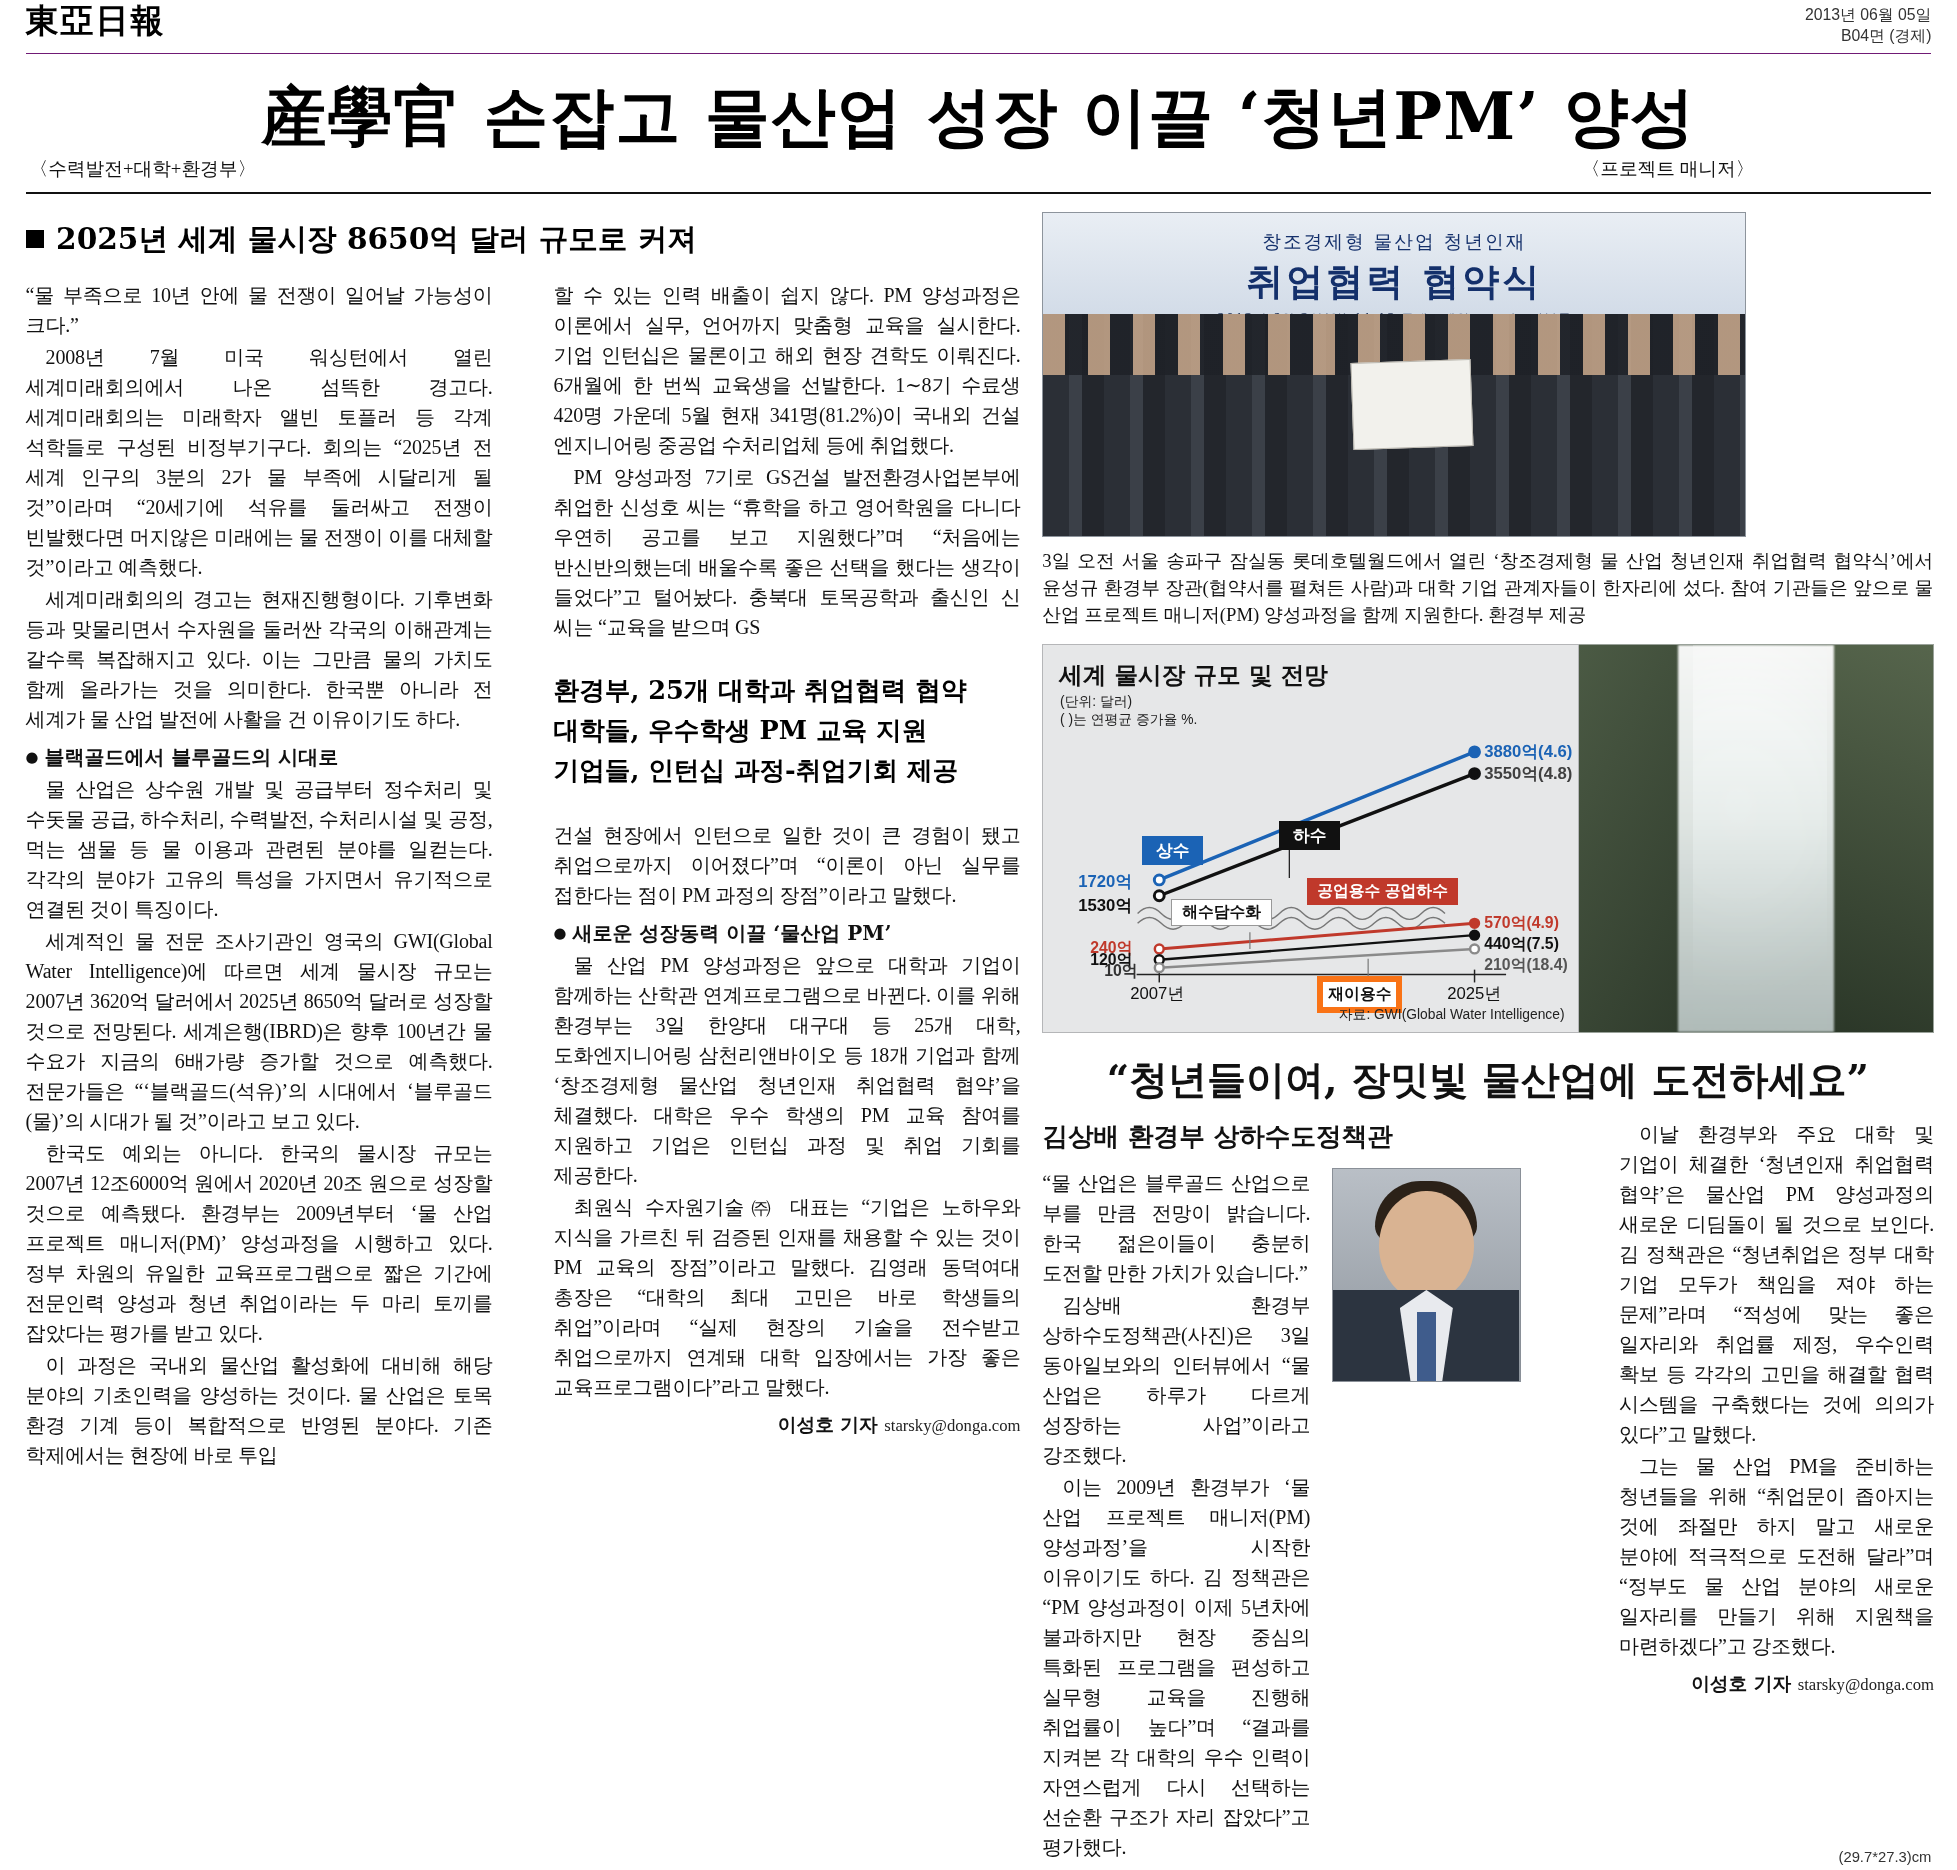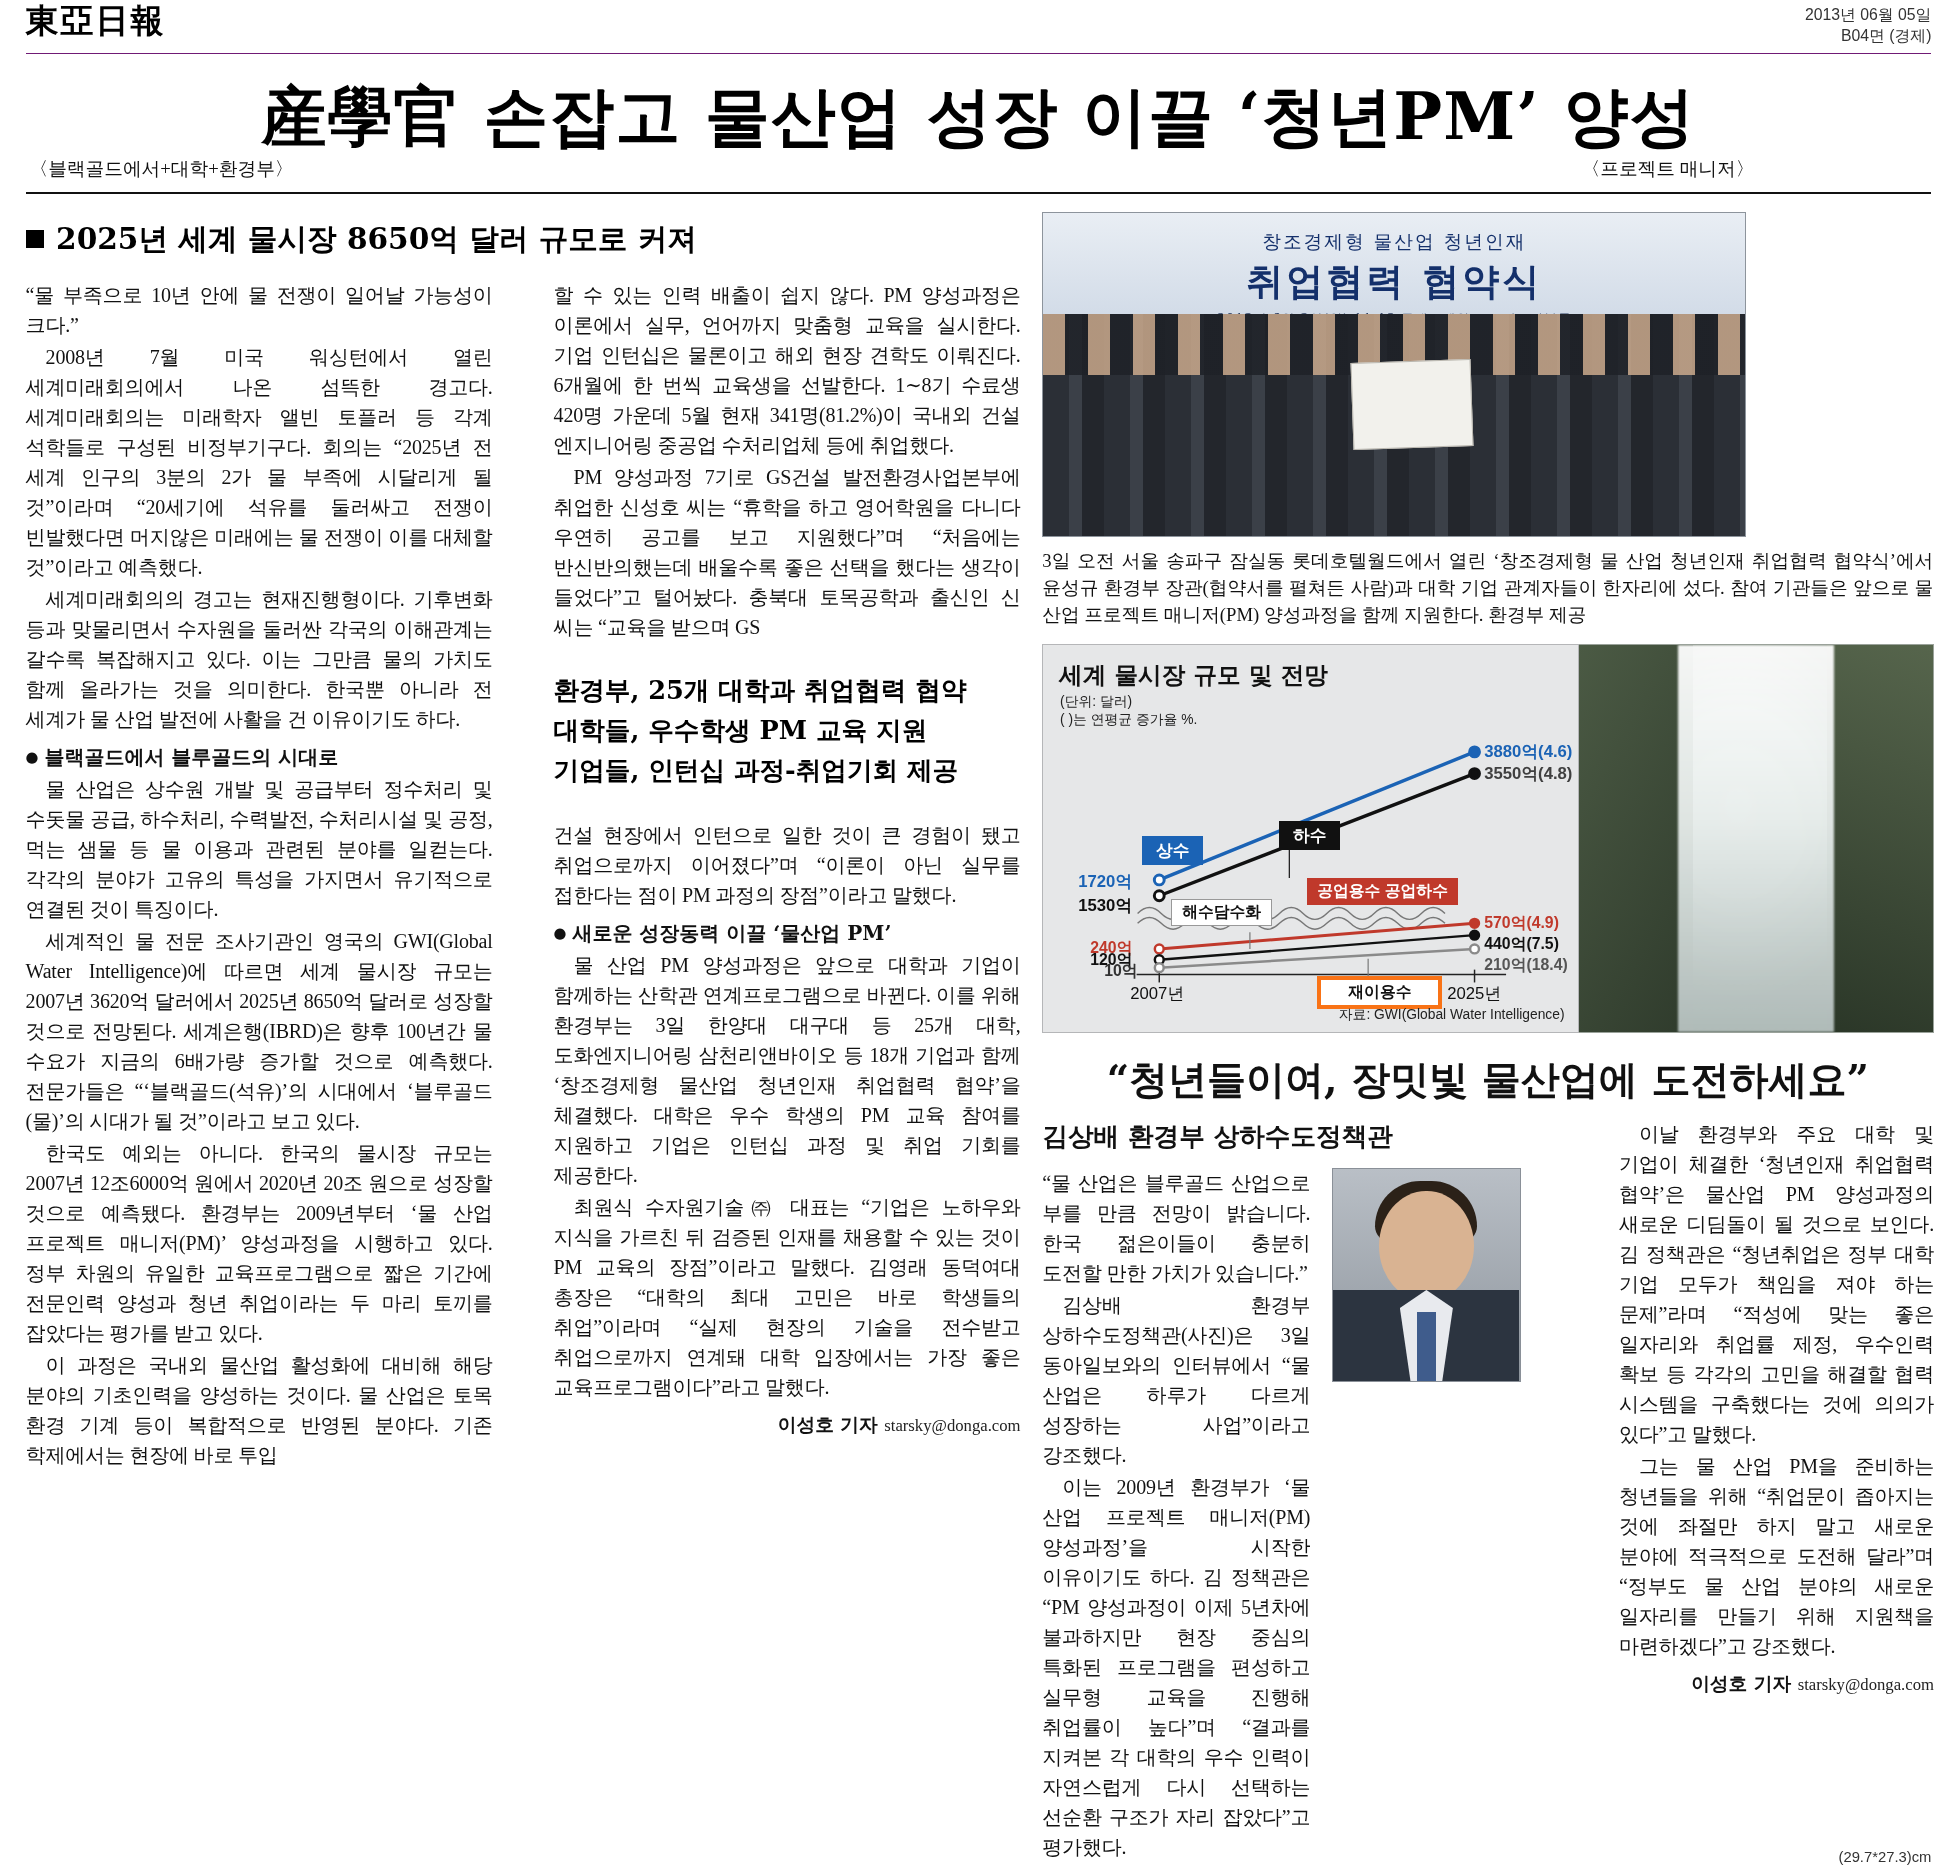--- a/index.html
+++ b/index.html
@@ -366,21 +366,21 @@
     <div class="masthead-logo">東亞日報</div>
     <div class="masthead-right">
       <div>2013년 06월 05일</div>
       <div>B04면 (경제)</div>
     </div>
   </div>
 
   <div class="headline-block">
     <div class="headline">産學官 손잡고 물산업 성장 이끌 ‘청년PM’ 양성</div>
     <div class="sub-line">
-      <div class="sub-left">〈블랙골드에서+대학+환경부〉</div>
+      <div class="sub-left">〈수력발전+대학+환경부〉</div>
       <div class="sub-right">〈프로젝트 매니저〉</div>
     </div>
   </div>
 
   <div class="main-grid">
 
     <div class="left-col">
 
       <div class="deck">
         <span class="deck-square"></span>
@@ -476,21 +476,21 @@
 
               <line x1="250" y1="150" x2="250" y2="120" stroke="#111" stroke-width="1.2"></line>
               <line x1="330" y1="232" x2="330" y2="252" stroke="#777" stroke-width="1.2"></line>
               <line x1="210" y1="205" x2="210" y2="222" stroke="#777" stroke-width="1.2"></line>
             </svg>
 
             <div style="position:absolute;left:99px;top:106px;background:#1b63b5;color:#fff;font-family:'Liberation Sans',sans-serif;font-weight:bold;font-size:16.7px;padding:3px 13.8px;">상수</div>
             <div style="position:absolute;left:236px;top:91px;background:#111;color:#fff;font-family:'Liberation Sans',sans-serif;font-weight:bold;font-size:16.7px;padding:3px 13.8px;">하수</div>
             <div style="position:absolute;left:264px;top:148px;background:#c0392b;color:#fff;font-family:'Liberation Sans',sans-serif;font-weight:bold;font-size:15.8px;padding:3px 9.9px;">공업용수 공업하수</div>
             <div style="position:absolute;left:128px;top:169px;background:#fff;border:1px solid #999;color:#111;font-family:'Liberation Sans',sans-serif;font-weight:bold;font-size:15.8px;padding:2px 9.9px;">해수담수화</div>
-            <div style="position:absolute;left:274px;top:246px;background:#fff;border:4px solid #f97316;color:#111;font-family:'Liberation Sans',sans-serif;font-weight:bold;font-size:15.8px;padding:2px 27px;text-align:center;">재이용수</div>
+            <div style="position:absolute;left:274px;top:246px;background:#fff;border:6px solid #f97316;color:#111;font-family:'Liberation Sans',sans-serif;font-weight:bold;font-size:15.8px;padding:2px 5px;text-align:center;">재이용수</div>
 
             <div style="position:absolute;left:441px;top:9.9px;color:#1b63b5;font-family:'Liberation Sans',sans-serif;font-weight:bold;font-size:16.7px;">3880억(4.6)</div>
             <div style="position:absolute;left:441px;top:32.5px;color:#404040;font-family:'Liberation Sans',sans-serif;font-weight:bold;font-size:16.7px;">3550억(4.8)</div>
             <div style="position:absolute;left:441px;top:183px;color:#c0392b;font-family:'Liberation Sans',sans-serif;font-weight:bold;font-size:15.8px;">570억(4.9)</div>
             <div style="position:absolute;left:441px;top:204px;color:#111;font-family:'Liberation Sans',sans-serif;font-weight:bold;font-size:15.8px;">440억(7.5)</div>
             <div style="position:absolute;left:441px;top:225px;color:#555;font-family:'Liberation Sans',sans-serif;font-weight:bold;font-size:15.8px;">210억(18.4)</div>
 
             <div style="position:absolute;left:35px;top:140px;color:#1b63b5;font-family:'Liberation Sans',sans-serif;font-weight:bold;font-size:16.7px;">1720억</div>
             <div style="position:absolute;left:35px;top:164px;color:#111;font-family:'Liberation Sans',sans-serif;font-weight:bold;font-size:16.7px;">1530억</div>
             <div style="position:absolute;left:47px;top:208px;color:#c0392b;font-family:'Liberation Sans',sans-serif;font-weight:bold;font-size:15.8px;">240억</div>

